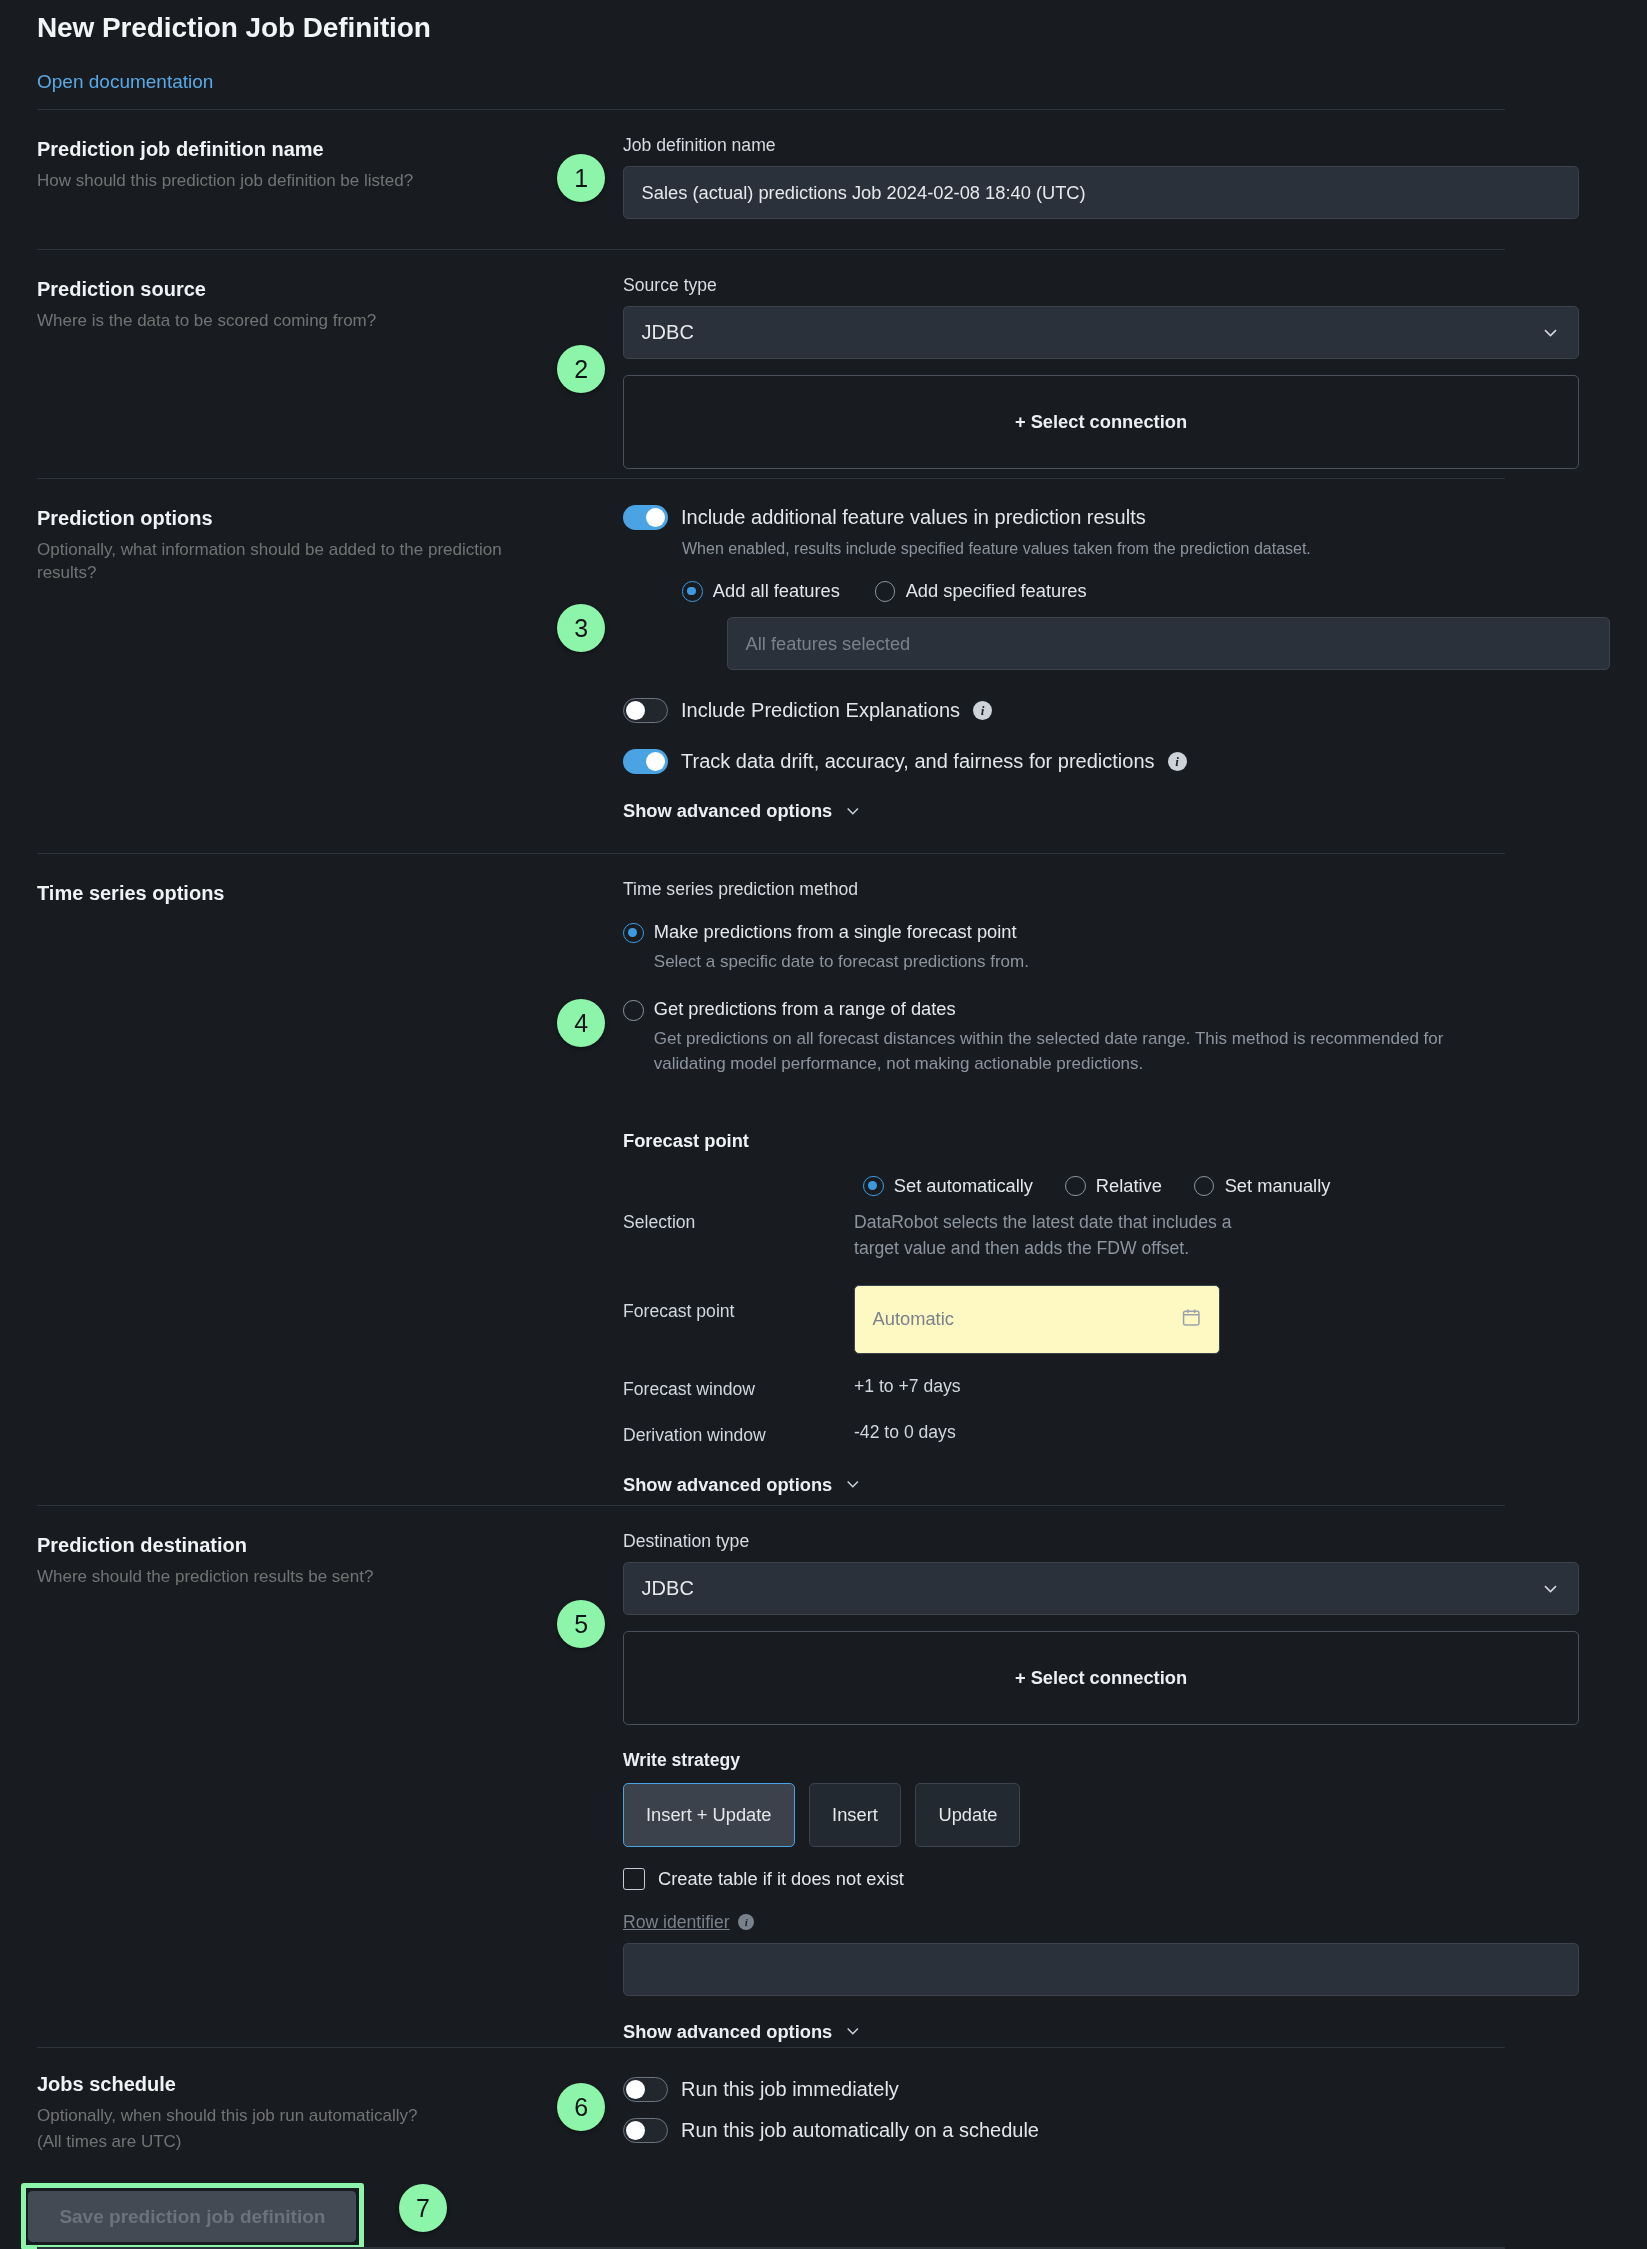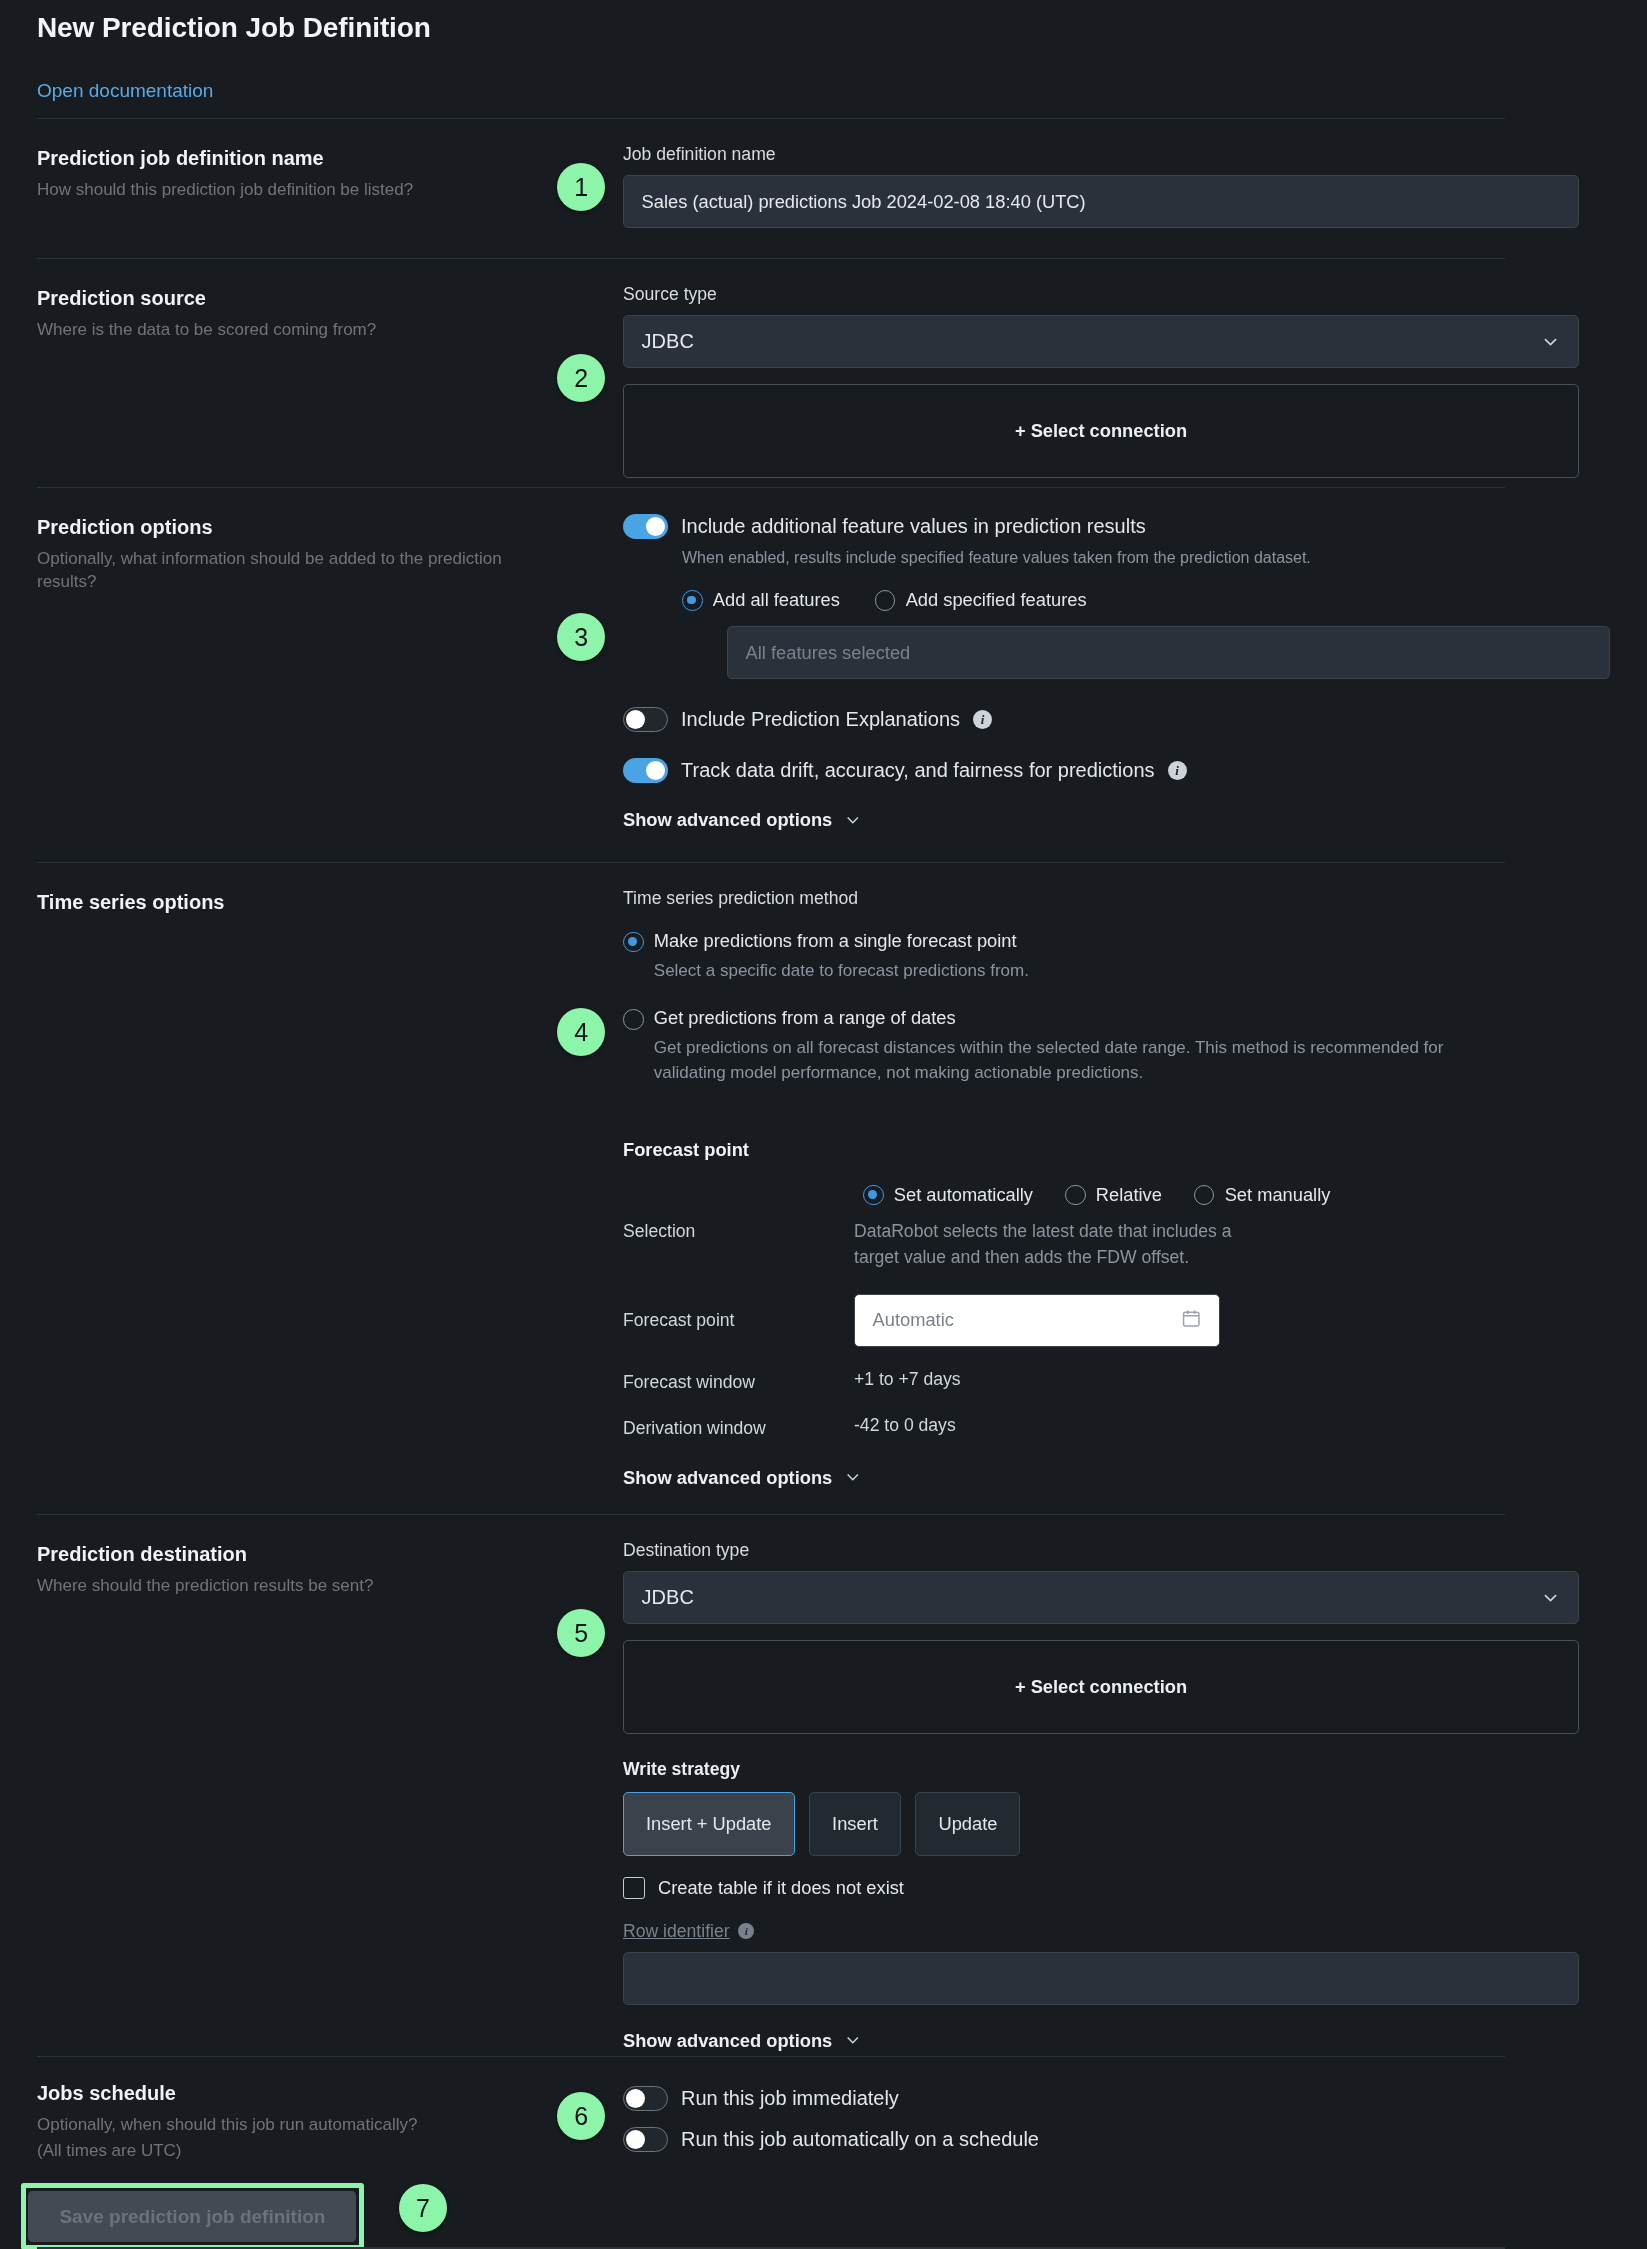--- a/index.html
+++ b/index.html
@@ -12,21 +12,21 @@
     overflow: hidden;
   }
   .page { position: relative; width: 1648px; height: 2250px; padding: 0 37px; }
 
   
   .page-title {
     font-size: 28px; font-weight: bold; color: #f2f4f6;
     padding-top: 11.7px; letter-spacing: -0.1px;
   }
   .doc-link {
-    display: inline-block; margin-top: 36px;
+    display: inline-block; margin-top: 27px;
     font-size: 19px; color: #5aa9e6; cursor: pointer;
   }
   .top-rule { height: 1.5px; background: #2d333b; margin-top: 16px; width: 1468px; }
 
   
   .section { display: flex; position: relative; width: 1468px; }
   .section + .section { border-top: 1.5px solid #2d333b; }
   .sec-left { width: 513px; flex: 0 0 513px; padding-top: 28px; }
   .sec-badge { width: 73px; flex: 0 0 73px; position: relative; }
   .sec-right { flex: 1 1 auto; padding-top: 25px; padding-bottom: 25px; }
@@ -122,21 +122,21 @@
   .ts-opt .radio { margin-top: 2.2px; }
   .ts-title { font-size: 18.3px; color: #e6e9ec; }
   .ts-sub { font-size: 17px; color: #8b949e; margin-top: 7.3px; line-height: 1.45; max-width: 915px; }
 
   .kv-row { display: flex; align-items: flex-start; margin-top: 22px; }
   .kv-key { width: 231px; flex: 0 0 231px; font-size: 17.6px; color: #d2d7dd; padding-top: 2.9px; }
   .kv-val { font-size: 17.6px; color: #d2d7dd; }
   .kv-val.dim { color: #8b949e; line-height: 1.5; }
 
   .date-input {
-    width: 366px; height: 53px; background: #ffffff;
+    width: 366px; height: 69px; background: #fef9c3;
     border: 0.7px solid #3c434d; border-radius: 5.1px;
     display: flex; align-items: center; justify-content: space-between;
     padding: 0 17.6px; font-size: 18.3px; color: #79828c; cursor: pointer;
   }
 
   
   .seg-group { display: flex; gap: 14.6px; margin-top: 11.7px; }
   .seg-btn {
     height: 64px; min-width: 88px; padding: 0 22px;
     background: #232931; border: 0.7px solid #3c434d; border-radius: 5.1px;

